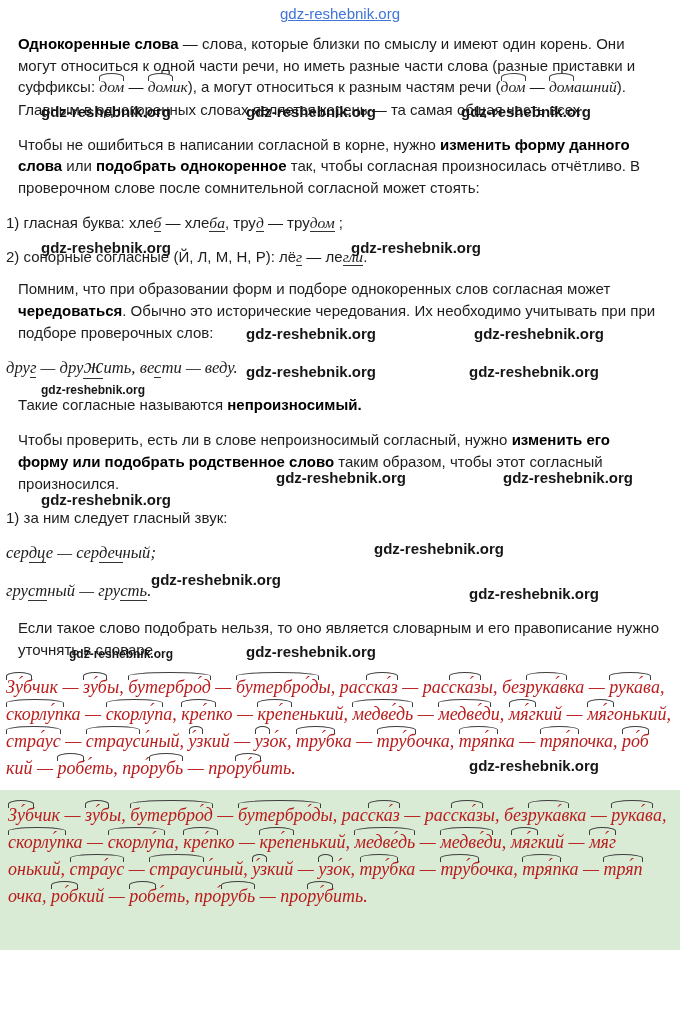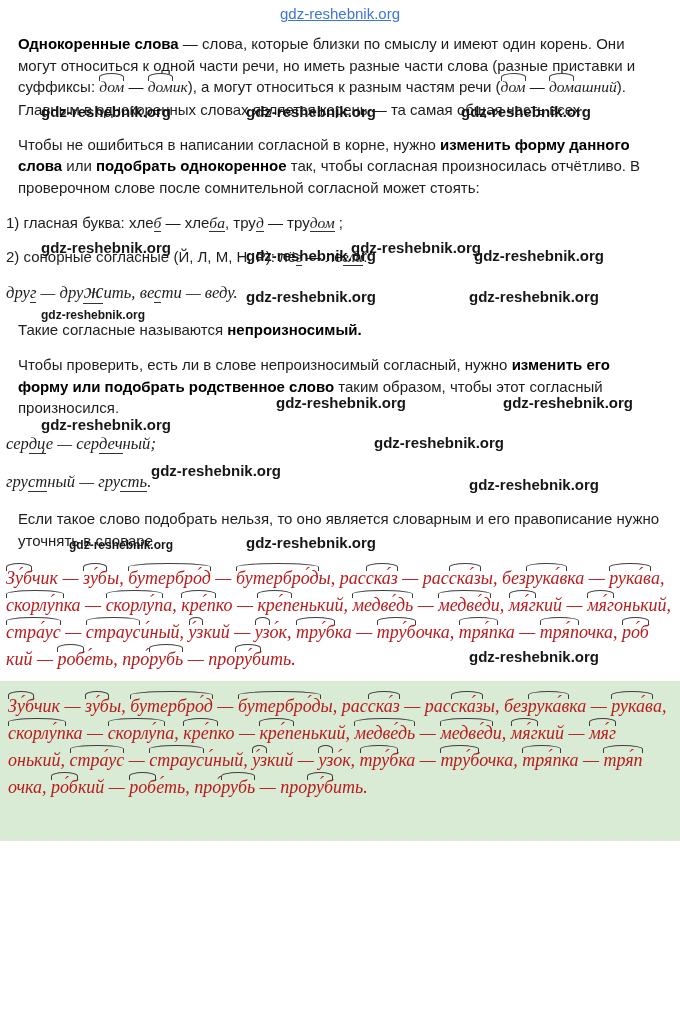--- a/index.html
+++ b/index.html
@@ -92,39 +92,41 @@
         <span class="wm" style="left: 240px; top: -33px;">gdz-reshebnik.org</span>
         <span class="wm" style="left: 455px; top: -33px;">gdz-reshebnik.org</span>
       </div>
       <p><span>Чтобы не ошибиться в написании согласной в корне, нужно </span><span class="b">изменить форму данного слова</span><span> или </span><span class="b">подобрать однокоренное</span><span> так, чтобы согласная произносилась отчётливо. В проверочном слове после сомнительной согласной может стоять:</span></p>
       <p class="list"><span>1) гласная буква: хле</span><span class="i u">б</span><span> — хле</span><span class="i u">ба</span><span>, тру</span><span class="i u">д</span><span> — тру</span><span class="i u">дом</span><span> ;</span></p>
       <div class="wmrow">
         <span class="wm" style="left: 35px; top: -6px;">gdz-reshebnik.org</span>
         <span class="wm" style="left: 345px; top: -6px;">gdz-reshebnik.org</span>
       </div>
       <p class="list gap-top"><span>2) сонорные согласные (Й, Л, М, Н, Р): лё</span><span class="i u">г</span><span> — ле</span><span class="i u">гли</span><span>.</span></p>
+      <p><span>Помним, что при образовании форм и подборе однокоренных слов согласная может </span><span class="b">чередоваться</span><span>. Обычно это исторические чередования. Их необходимо учитывать при при подборе проверочных слов:</span></p>
       <div class="wmrow">
         <span class="wm" style="left: 240px; top: -33px;">gdz-reshebnik.org</span>
         <span class="wm" style="left: 468px; top: -33px;">gdz-reshebnik.org</span>
       </div>
       <p class="example"><span class="i">дру</span><span class="i u">г</span><span class="i"> — дру</span><span class="i u lg">ж</span><span class="i">ить, ве</span><span class="i u">с</span><span class="i">ти — веду.</span></p>
       <div class="wmrow">
         <span class="wm small" style="left: 35px; top: -12px;">gdz-reshebnik.org</span>
         <span class="wm" style="left: 240px; top: -33px;">gdz-reshebnik.org</span>
         <span class="wm" style="left: 463px; top: -33px;">gdz-reshebnik.org</span>
       </div>
       <p><span>Такие согласные называются </span><span class="b">непроизносимый.</span></p>
       <p><span>Чтобы проверить, есть ли в слове непроизносимый согласный, нужно </span><span class="b">изменить его форму или подобрать родственное слово</span><span> таким образом, чтобы этот согласный произносился.</span></p>
       <div class="wmrow">
         <span class="wm" style="left: 270px; top: -40px;">gdz-reshebnik.org</span>
         <span class="wm" style="left: 497px; top: -40px;">gdz-reshebnik.org</span>
       </div>
       <div class="wmrow">
         <span class="wm" style="left: 35px; top: -18px;">gdz-reshebnik.org</span>
       </div>
+      <p class="list"><span>1) за ним следует гласный звук:</span></p>
       <div class="wmrow">
         <span class="wm" style="left: 368px; top: 0px;">gdz-reshebnik.org</span>
       </div>
       <p class="example"><span class="i">сер</span><span class="i u">дц</span><span class="i">е — сер</span><span class="i u">деч</span><span class="i">ный;</span></p>
       <div class="wmrow">
         <span class="wm" style="left: 145px; top: -10px;">gdz-reshebnik.org</span>
       </div>
       <p class="example"><span class="i">гру</span><span class="i u">ст</span><span class="i">ный — гру</span><span class="i u">сть</span><span class="i">.</span></p>
       <div class="wmrow">
         <span class="wm" style="left: 463px; top: -34px;">gdz-reshebnik.org</span>

